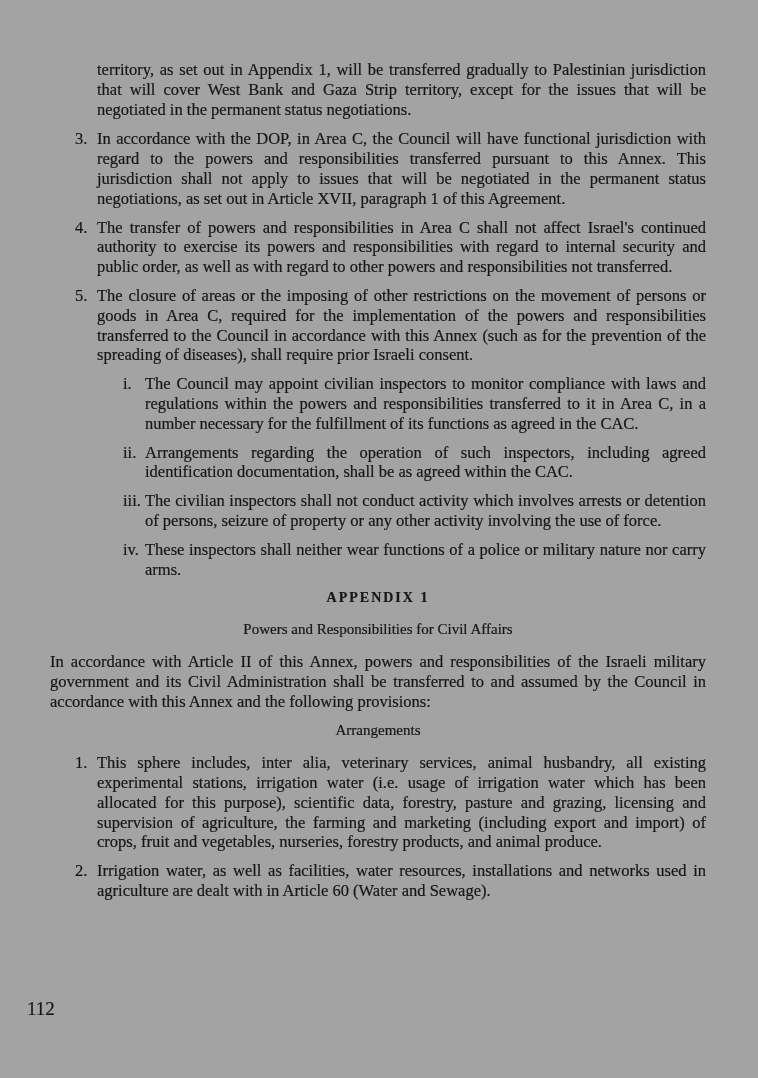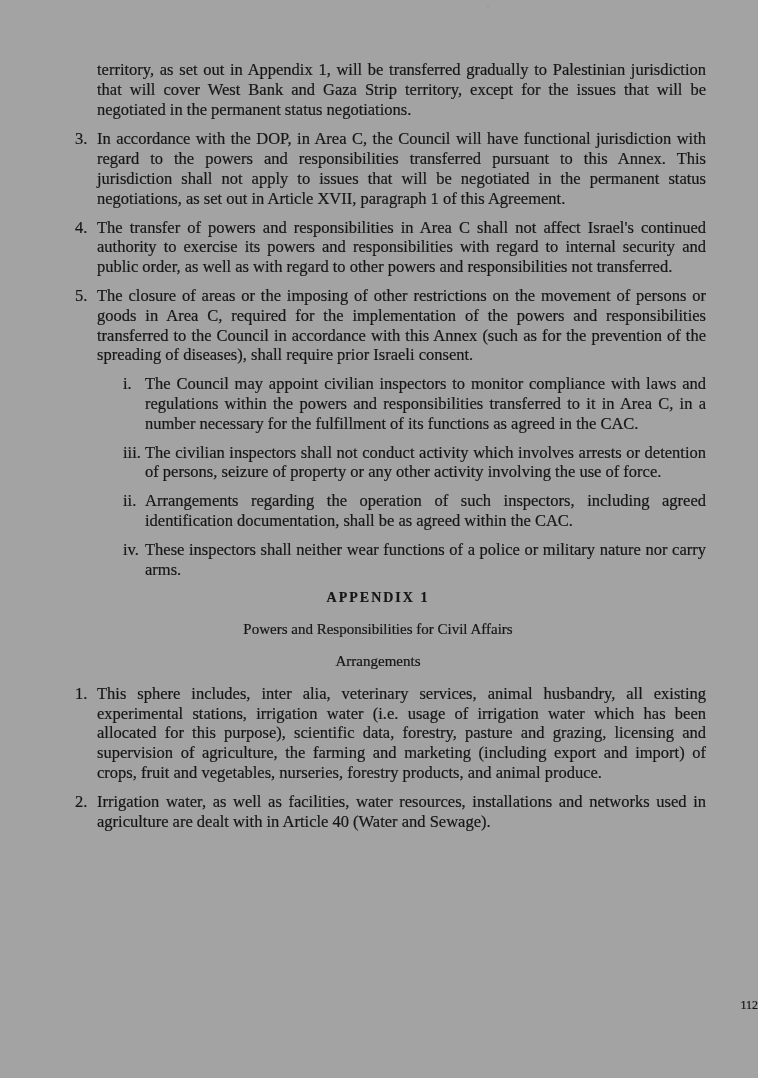--- a/index.html
+++ b/index.html
@@ -70,22 +70,22 @@
     font-size: 15px;
   }
   .intro-para {
     margin: 0 0 10px 0;
   }
   .page-number {
     position: absolute;
     left: 0;
     right: 0;
     top: 998px;
-    text-align: right;
-    font-size: 12px;
+    text-align: left;
+    font-size: 19px;
     margin-left: 27px;
     -webkit-text-stroke: 0.2px #161616;
   }
 </style>
 </head>
 <body>
 
 <div class="page">
   <div class="speck"></div>
 
@@ -107,48 +107,49 @@
       <span class="marker">5.</span>
       <span class="itext">The closure of areas or the imposing of other restrictions on the movement of persons or goods in Area C, required for the implementation of the powers and responsibilities transferred to the Council in accordance with this Annex (such as for the prevention of the spreading of diseases), shall require prior Israeli consent.</span>
     </div>
 
     <div class="roman-item">
       <span class="marker">i.</span>
       <span class="itext">The Council may appoint civilian inspectors to monitor compliance with laws and regulations within the powers and responsibilities transferred to it in Area C, in a number necessary for the fulfillment of its functions as agreed in the CAC.</span>
     </div>
 
     <div class="roman-item">
-      <span class="marker">iii.</span>
-      <span class="itext">The civilian inspectors shall not conduct activity which involves arrests or detention of persons, seizure of property or any other activity involving the use of force.</span>
+      <span class="marker">ii.</span>
+      <span class="itext">Arrangements regarding the operation of such inspectors, including agreed identification documentation, shall be as agreed within the CAC.</span>
     </div>
 
     <div class="roman-item">
-      <span class="marker">ii.</span>
-      <span class="itext">Arrangements regarding the operation of such inspectors, including agreed identification documentation, shall be as agreed within the CAC.</span>
+      <span class="marker">iii.</span>
+      <span class="itext">The civilian inspectors shall not conduct activity which involves arrests or detention of persons, seizure of property or any other activity involving the use of force.</span>
     </div>
 
     <div class="roman-item">
       <span class="marker">iv.</span>
       <span class="itext">These inspectors shall neither wear functions of a police or military nature nor carry arms.</span>
     </div>
 
     <div class="center-heading appendix-title">APPENDIX 1</div>
 
     <div class="center-heading sub-title">Powers and Responsibilities for Civil Affairs</div>
 
+    <p class="intro-para">In accordance with Article II of this Annex, powers and responsibilities of the Israeli military government and its Civil Administration shall be transferred to and assumed by the Council in accordance with this Annex and the following provisions:</p>
 
 
     <div class="center-heading sub-title">Arrangements</div>
 
     <div class="num-item">
       <span class="marker">1.</span>
       <span class="itext">This sphere includes, inter alia, veterinary services, animal husbandry, all existing experimental stations, irrigation water (i.e. usage of irrigation water which has been allocated for this purpose), scientific data, forestry, pasture and grazing, licensing and supervision of agriculture, the farming and marketing (including export and import) of crops, fruit and vegetables, nurseries, forestry products, and animal produce.</span>
     </div>
 
     <div class="num-item">
       <span class="marker">2.</span>
-      <span class="itext">Irrigation water, as well as facilities, water resources, installations and networks used in agriculture are dealt with in Article 40 (Water and Sewage).</span>
+      <span class="itext">Irrigation water, as well as facilities, water resources, installations and networks used in agriculture are dealt with in Article 60 (Water and Sewage).</span>
     </div>
 
   </div>
 
   <div class="page-number">112</div>
 </div>
 
 </body></html>

